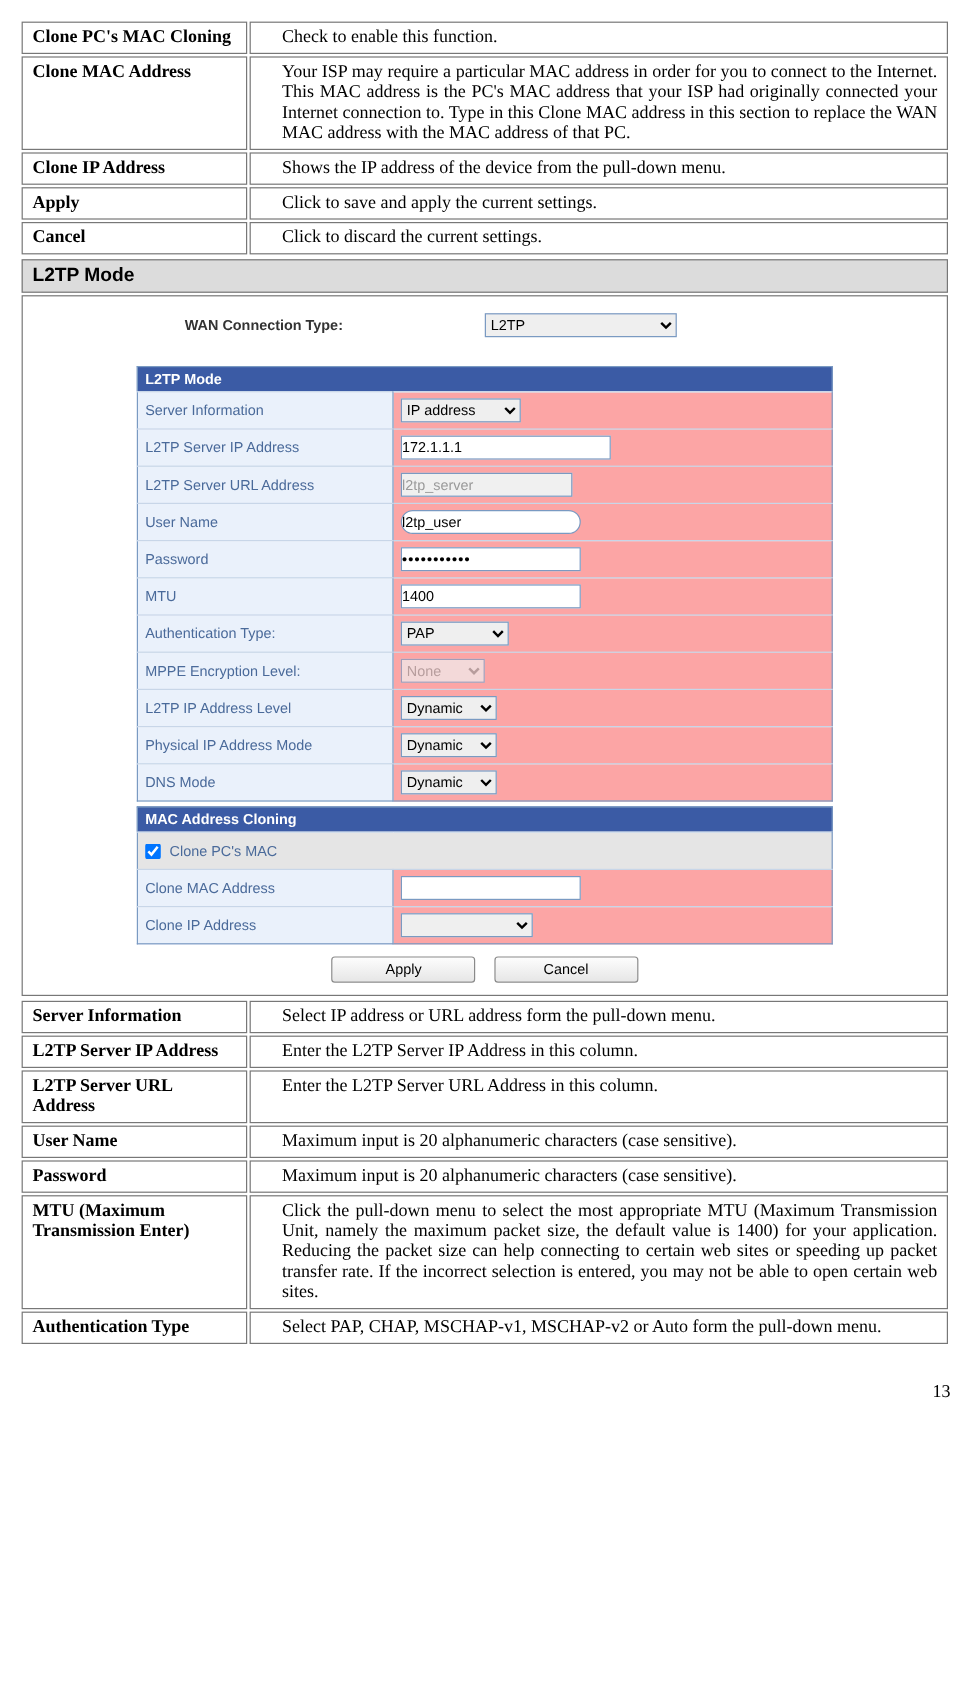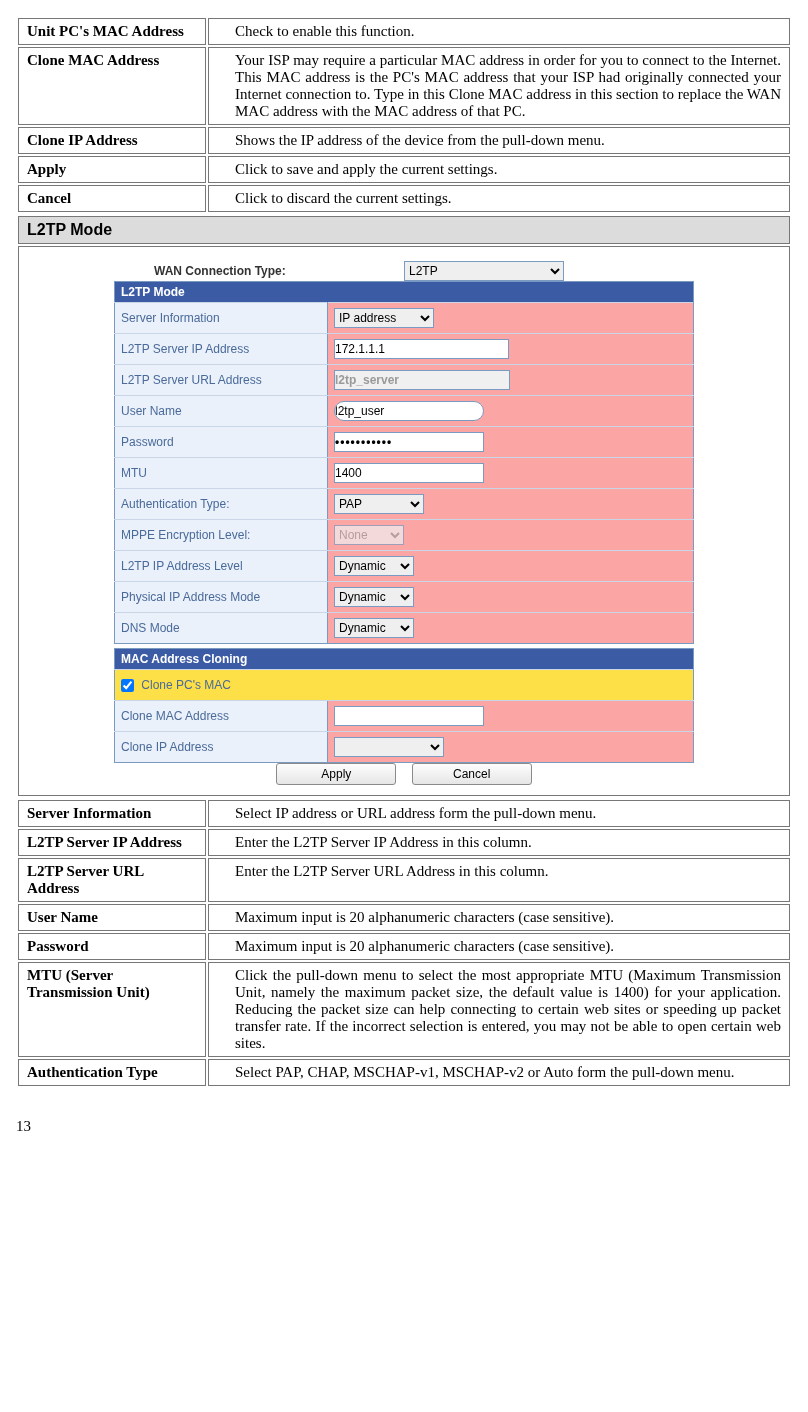--- a/index.html
+++ b/index.html
@@ -48,21 +48,21 @@
   .ss {
     font-family: Arial, sans-serif;
     font-size: 12px;
     color: #333;
     width: 580px;
     margin: 0 auto;
   }
   .ss .toprow {
     display: flex;
     align-items: center;
-    margin-bottom: 0;
+    margin-bottom: 24px;
     margin-left: 40px;
   }
   .ss .toprow .lbl {
     font-weight: bold;
     width: 250px;
   }
   .ss select, .ss input[type=text], .ss input[type=password] {
     font-family: Arial, sans-serif;
     font-size: 12px;
     border: 1px solid #7a9ac2;
@@ -95,53 +95,54 @@
   .ss table.form td.flabel {
     background: #eaf1fb;
     color: #4a6a9a;
     width: 200px;
   }
   .ss table.form td.fval {
     background: #fca5a5;
   }
   .ss .btnrow {
     text-align: center;
+    margin-top: 10px;
   }
   .ss button {
     font-family: Arial, sans-serif;
     font-size: 12px;
     background: linear-gradient(#fdfdfd,#e6e6e6);
     border: 1px solid #8a8a8a;
     border-radius: 3px;
     padding: 3px 0;
     width: 120px;
     margin: 0 6px;
   }
   .ss input.dis, .ss select.dis {
     background: #f0f0f0;
     color: #9a9a9a;
   }
   .ss input[type=checkbox]{
     vertical-align: middle;
     margin: 0 4px 0 0;
   }
   .pagenum {
-    text-align: left;
+    text-align: right;
     font-family: "Times New Roman", serif;
     font-size: 15px;
     margin-top: 30px;
   }
 </style>
 </head>
 <body>
 
 <table class="desc">
   <tbody>
       <tr>
-        <td class="key">Unit PC's MAC Address</td>
+        <td class="key">Clone PC's MAC Cloning</td>
         <td class="val">Check to enable this function.</td>
       </tr>
   <tr>
         <td class="key">Clone MAC Address</td>
         <td class="val">Your ISP may require a particular MAC address in order for you to connect to the Internet. This MAC address is the PC's MAC address that your ISP had originally connected your Internet connection to. Type in this Clone MAC address in this section to replace the WAN MAC address with the MAC address of that PC.</td>
       </tr>
   <tr>
         <td class="key">Clone IP Address</td>
         <td class="val">Shows the IP address of the device from the pull-down menu.</td>
       </tr>
@@ -173,21 +174,21 @@
           <tr>
         <td class="flabel">Server Information</td>
         <td class="fval"><select style="width:100px;"><option>IP address</option></select></td>
       </tr>
       <tr>
         <td class="flabel">L2TP Server IP Address</td>
         <td class="fval"><input type="text" style="width: 175px;" value="172.1.1.1"></td>
       </tr>
       <tr>
         <td class="flabel">L2TP Server URL Address</td>
-        <td class="fval"><input type="text" class="dis" disabled="" style="width: 176px; font-weight: bold;" value="l2tp_server"></td>
+        <td class="fval"><input type="text" class="dis" disabled="" style="width: 143px;" value="l2tp_server"></td>
       </tr>
       <tr>
         <td class="flabel">User Name</td>
         <td class="fval"><input type="text" style="width: 150px; border-radius: 10px;" value="l2tp_user"></td>
       </tr>
       <tr>
         <td class="flabel">Password</td>
         <td class="fval"><input type="text" style="width: 150px; font-weight: bold; letter-spacing: 1px;" value="•••••••••••"></td>
       </tr>
       <tr>
@@ -214,21 +215,21 @@
         <td class="flabel">DNS Mode</td>
         <td class="fval"><select style="width:80px;"><option>Dynamic</option></select></td>
       </tr>
     </tbody>
       </table>
 
     <div class="bluebar" style="margin-top:4px;">MAC Address Cloning</div>
     <table class="form">
       <tbody>
           <tr>
-        <td class="flabel" style="background:#fde047;" colspan="2">
+        <td class="flabel" style="background:#e5e5e5;" colspan="2">
           <input type="checkbox" checked="" style="">
           <span>Clone PC's MAC</span>
         </td>
       </tr>
       <tr>
         <td class="flabel">Clone MAC Address</td>
         <td class="fval"><input type="text" style="width: 150px;" value=""></td>
       </tr>
       <tr>
         <td class="flabel">Clone IP Address</td>
@@ -260,21 +261,21 @@
       </tr>
   <tr>
         <td class="key">User Name</td>
         <td class="val">Maximum input is 20 alphanumeric characters (case sensitive).</td>
       </tr>
   <tr>
         <td class="key">Password</td>
         <td class="val">Maximum input is 20 alphanumeric characters (case sensitive).</td>
       </tr>
   <tr>
-        <td class="key">MTU (Server Transmission Unit)</td>
+        <td class="key">MTU (Maximum Transmission Enter)</td>
         <td class="val">Click the pull-down menu to select the most appropriate MTU (Maximum Transmission Unit, namely the maximum packet size, the default value is 1400) for your application. Reducing the packet size can help connecting to certain web sites or speeding up packet transfer rate. If the incorrect selection is entered, you may not be able to open certain web sites.</td>
       </tr>
   <tr>
         <td class="key">Authentication Type</td>
         <td class="val">Select PAP, CHAP, MSCHAP-v1, MSCHAP-v2 or Auto form the pull-down menu.</td>
       </tr>
 </tbody>
   </table>
 
 <div class="pagenum">13</div>

